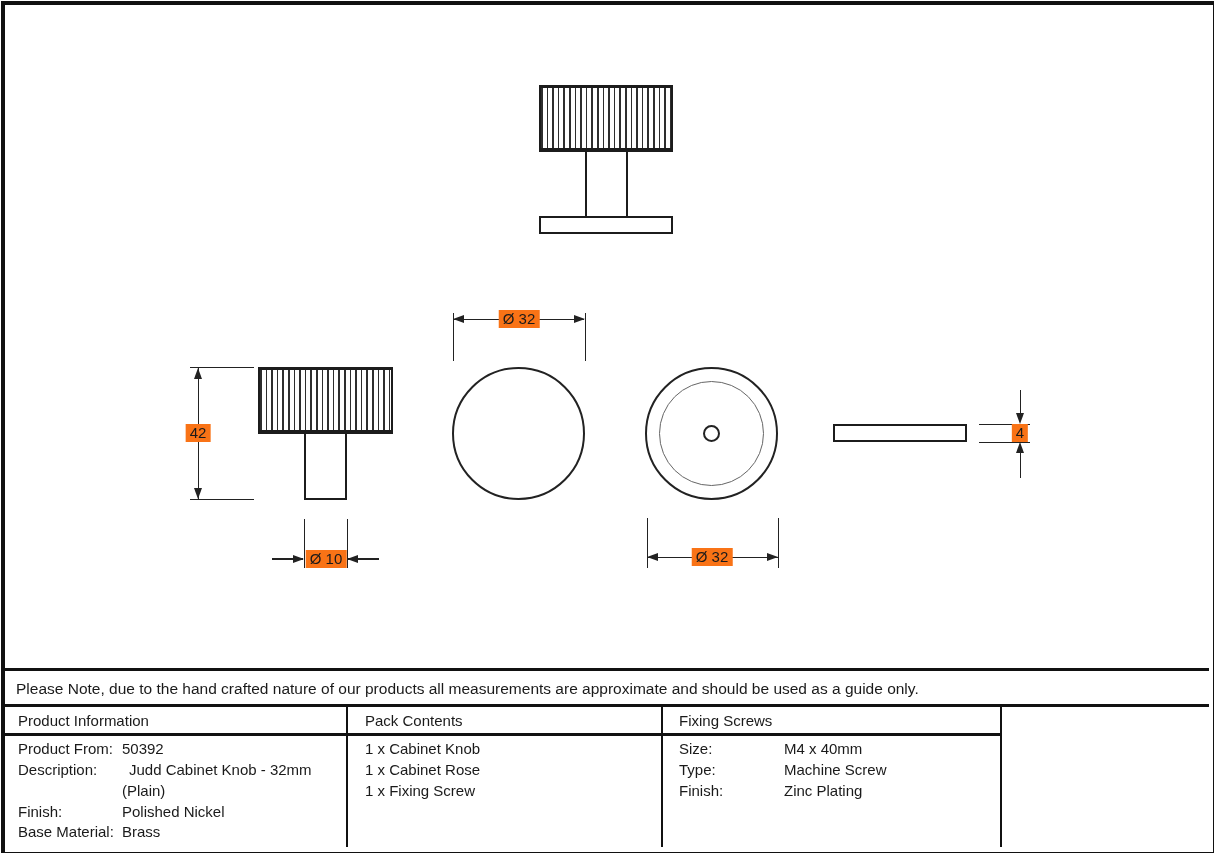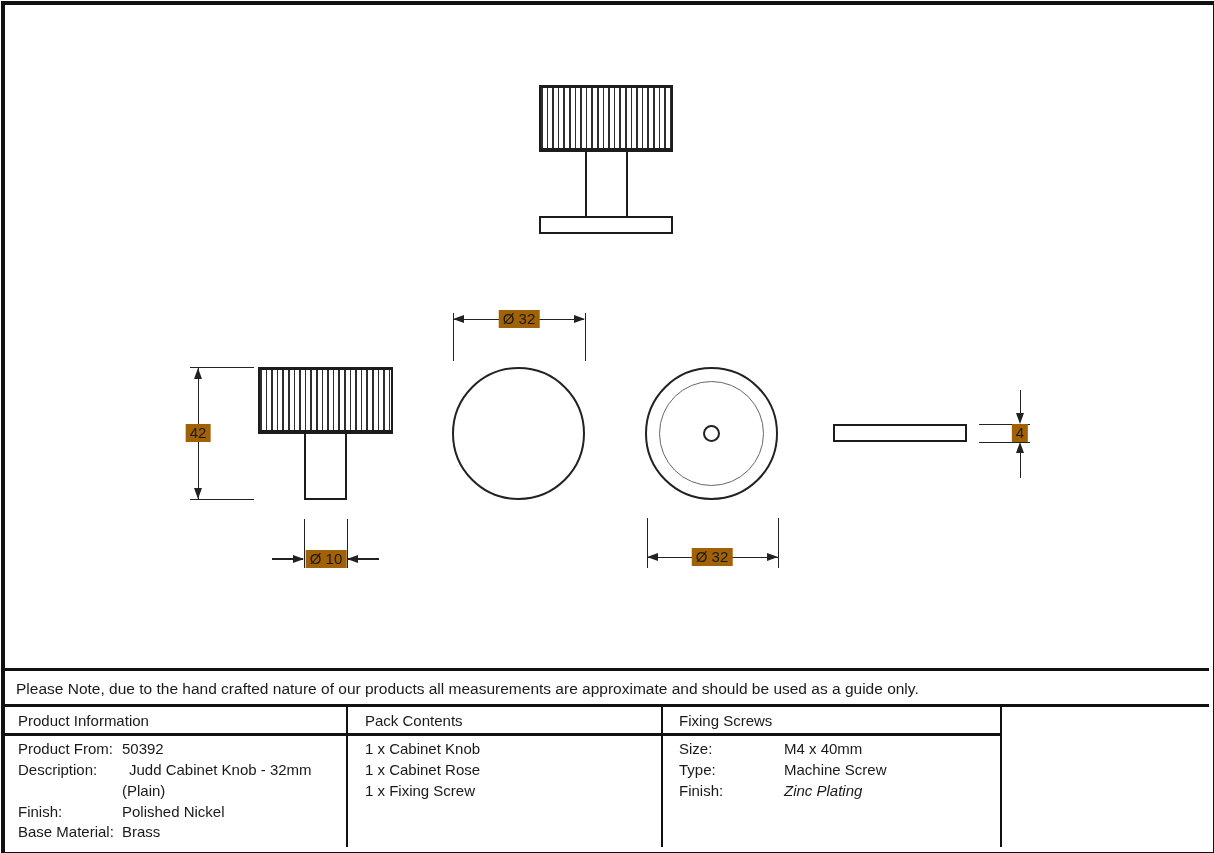--- a/index.html
+++ b/index.html
@@ -12,21 +12,21 @@
   .vl{position:absolute;background:#222;width:1.5px;}
   .hl.thick{height:2.5px;background:#111;}
   .vl.thick{width:2px;background:#111;}
   
   .arr{position:absolute;width:0;height:0;}
   .arr.up{border-left:4px solid transparent;border-right:4px solid transparent;border-bottom:11px solid #222;}
   .arr.down{border-left:4px solid transparent;border-right:4px solid transparent;border-top:11px solid #222;}
   .arr.left{border-top:4px solid transparent;border-bottom:4px solid transparent;border-right:11px solid #222;}
   .arr.right{border-top:4px solid transparent;border-bottom:4px solid transparent;border-left:11px solid #222;}
   
-  .dimlbl{position:absolute;font-size:15px;line-height:18px;background:#a16207;padding:0 4px;
+  .dimlbl{position:absolute;font-size:15px;line-height:18px;background:#f97316;padding:0 4px;
           transform:translateX(-50%);white-space:nowrap;text-align:center;}
   
   .flutes{position:absolute;box-sizing:border-box;border:2px solid #1c1c1c;border-top-width:3px;border-bottom-width:4px;
           background:repeating-linear-gradient(90deg,#2e2e2e 0 1.7px,#ffffff 1.7px 5.6px);}
   .stem{position:absolute;box-sizing:border-box;border-left:2px solid #1c1c1c;border-right:2px solid #1c1c1c;}
   .stem.closed{border-bottom:2px solid #1c1c1c;}
   .plate{position:absolute;box-sizing:border-box;border:2px solid #1c1c1c;background:#fff;}
   .circ{position:absolute;box-sizing:border-box;border-radius:50%;}
   
   .t{position:absolute;font-size:15px;line-height:19px;white-space:nowrap;}
@@ -135,16 +135,16 @@
     <div class="t" style="left:365px;top:760px;">1 x Cabinet Rose</div>
     <div class="t" style="left:365px;top:781px;">1 x Fixing Screw</div>
   </div>
 
   <div>
     <div class="t" style="left:679px;top:739px;">Size:</div>
     <div class="t" style="left:784px;top:739px;">M4 x 40mm</div>
     <div class="t" style="left:679px;top:760px;">Type:</div>
     <div class="t" style="left:784px;top:760px;">Machine Screw</div>
     <div class="t" style="left:679px;top:781px;">Finish:</div>
-    <div class="t" style="left:784px;top:781px;font-style:italic;">Zinc Plating</div>
+    <div class="t" style="left:784px;top:781px;">Zinc Plating</div>
   </div>
 
 </div>
 
 </body></html>

